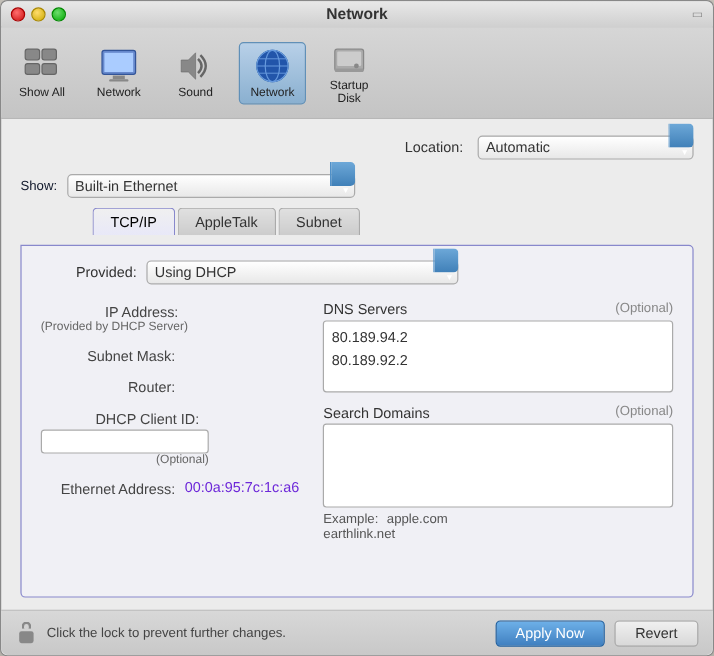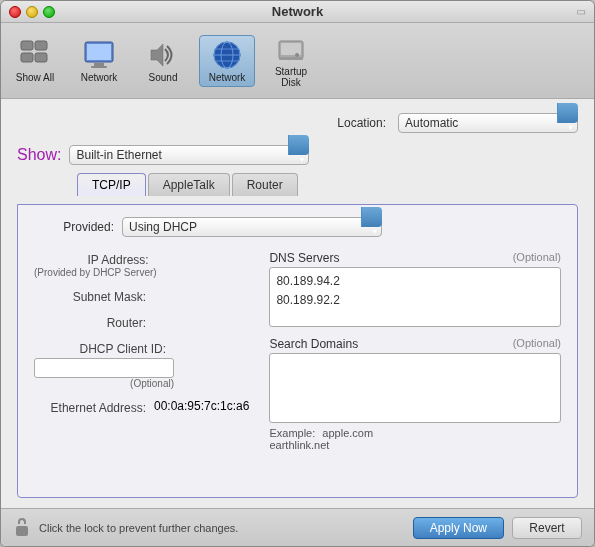--- a/index.html
+++ b/index.html
@@ -203,22 +203,22 @@
     }
 
     
     .show-row {
       display: flex;
       align-items: center;
       gap: 8px;
     }
 
     .show-label {
-      font-size: 16px;
-      color: #a21caf;
+      font-size: 11px;
+      color: #0f172a;
       text-align: center;
     }
 
     
     .tabs {
       display: flex;
       gap: 0;
       margin-left: 60px;
     }
 
@@ -296,21 +296,21 @@
 
     .field-sublabel {
       font-size: 10px;
       color: #666;
       text-align: center;
       display: block;
     }
 
     .field-value {
       font-size: 12px;
-      color: #000000;
+      color: #6d28d9;
     }
 
     .dns-box {
       border: 1px solid #aaa;
       background: #fff;
       border-radius: 3px;
       padding: 4px 6px;
       min-height: 60px;
       width: 100%;
       font-size: 12px;
@@ -519,21 +519,21 @@
         <select class="select-box" style="width:240px; padding-right:24px;">
           <option>Built-in Ethernet</option>
         </select>
         <span class="arrow-inner"></span>
       </div>
     </div>
 
     <div class="tabs">
       <div class="tab active">TCP/IP</div>
       <div class="tab">AppleTalk</div>
-      <div class="tab">Router</div>
+      <div class="tab">Subnet</div>
     </div>
 
     <div class="tab-panel">
 
       <div class="configure-row">
         <span class="configure-label">Provided:</span>
         <div class="select-wrapper blue">
           <select class="select-box" style="width:260px; padding-right:24px;">
             <option>Using DHCP</option>
           </select>

